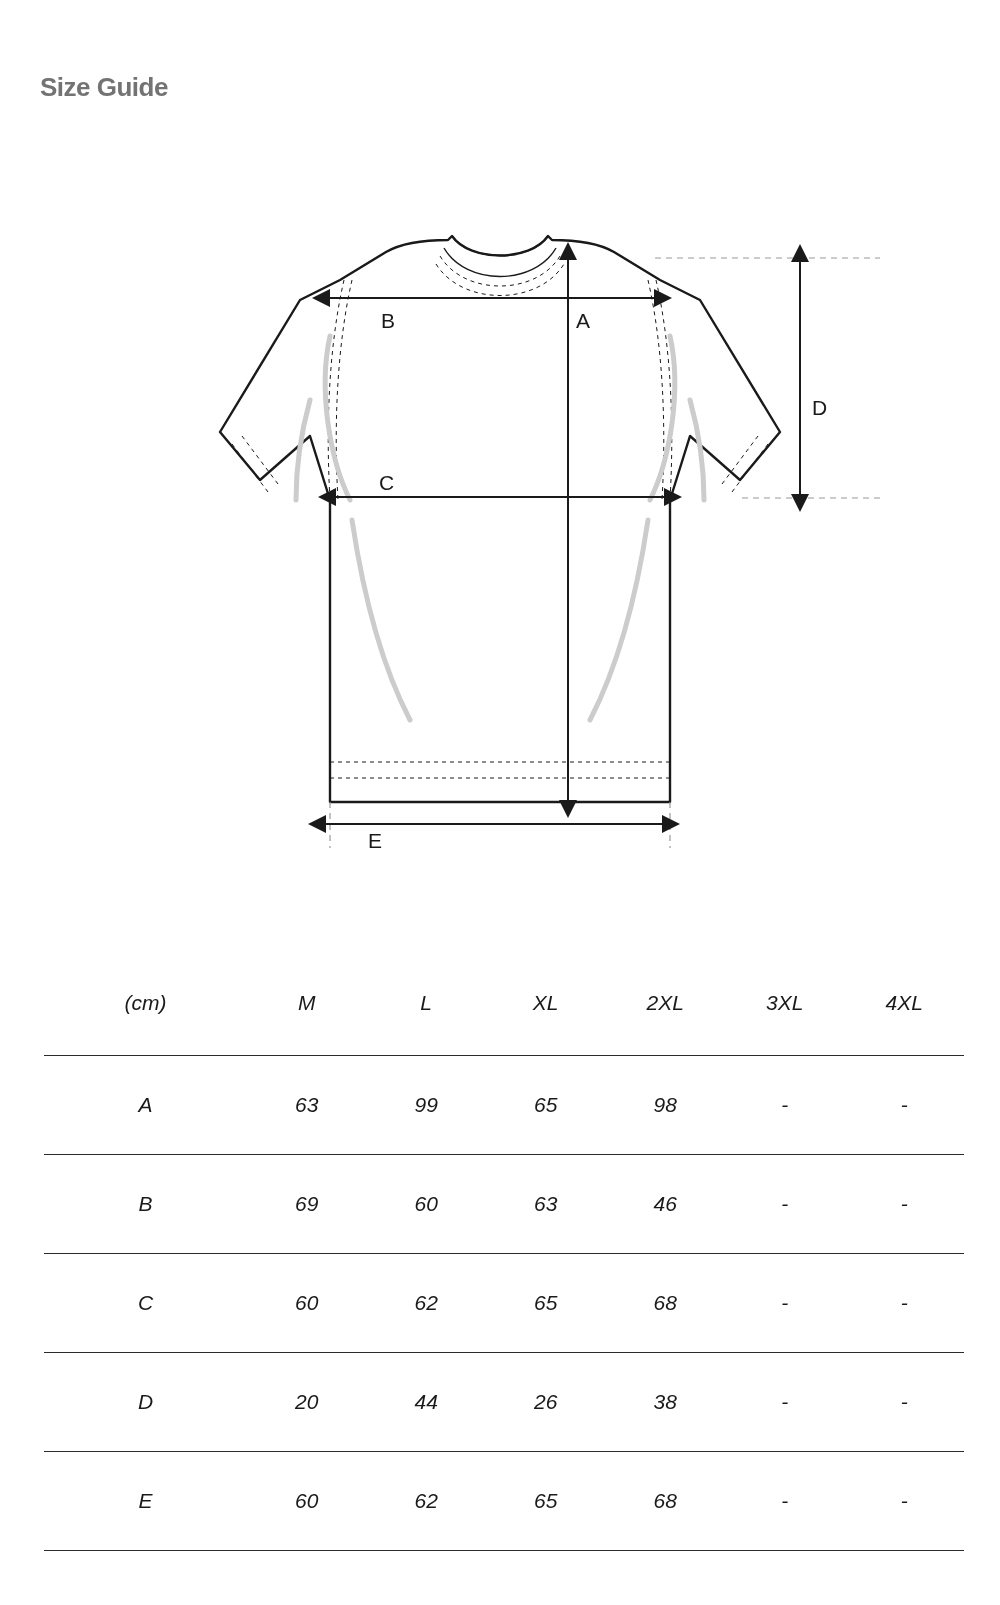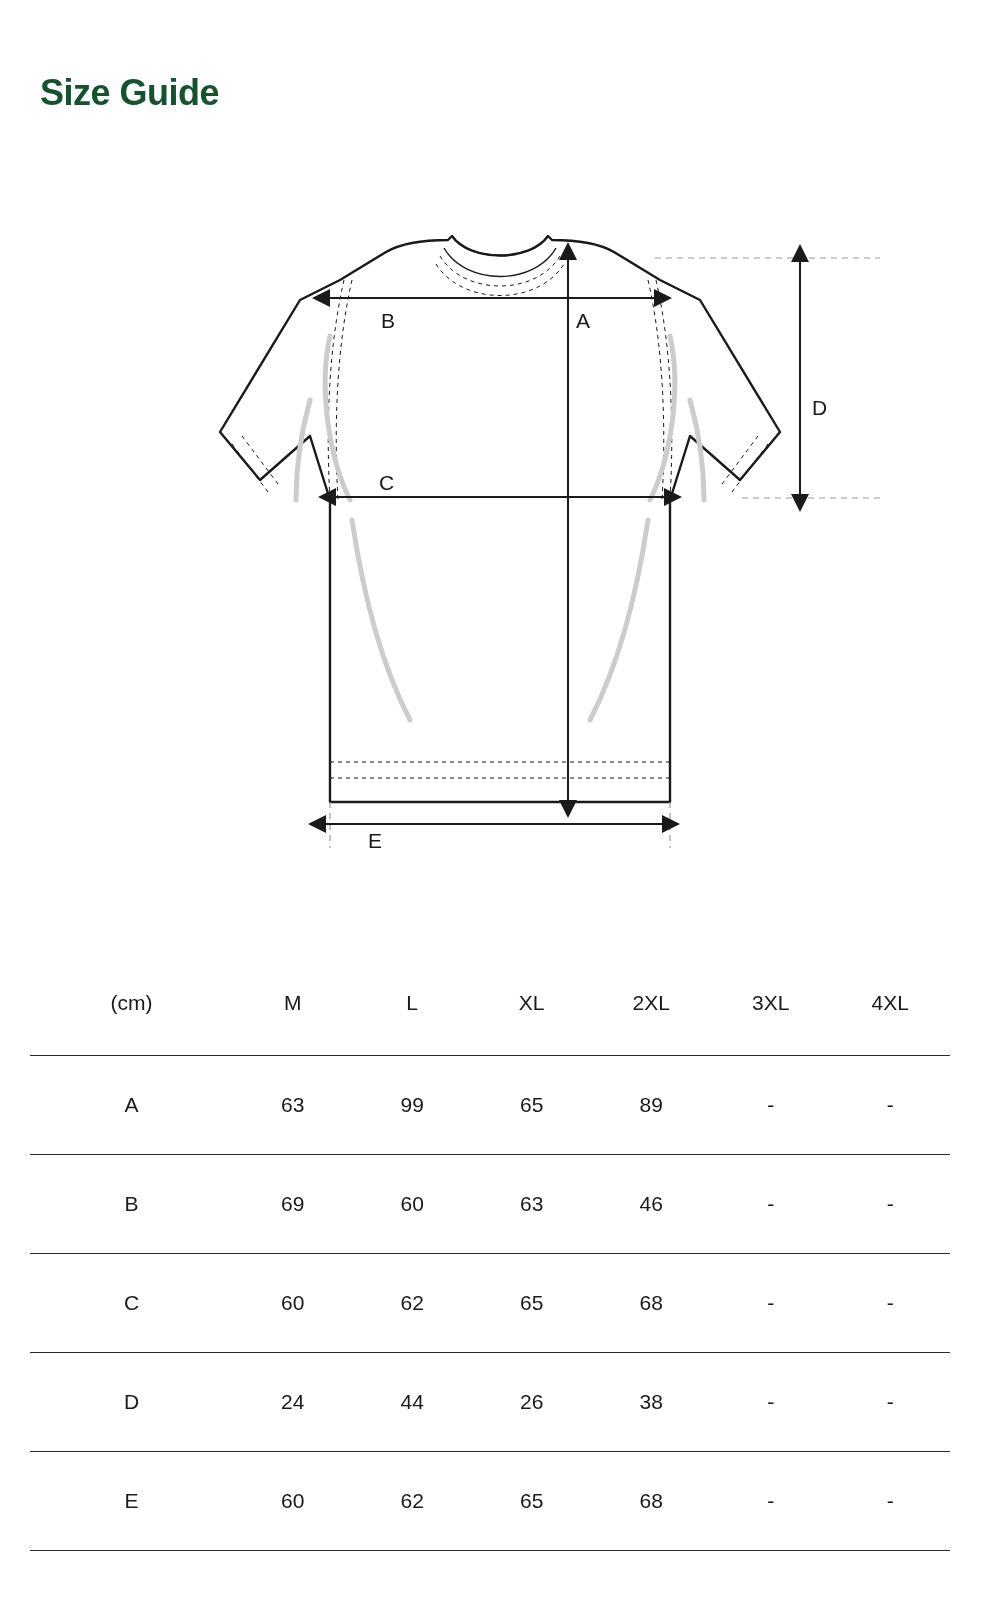--- a/index.html
+++ b/index.html
@@ -16,43 +16,44 @@
     overflow: hidden;
   }
   .page {
     position: absolute;
     inset: 0;
   }
   .page-title {
     position: absolute;
     left: 40px;
     top: 72px;
-    font-size: 36px;
+    font-size: 26px;
     font-weight: 700;
     letter-spacing: -0.5px;
-    color: #14532d;
+    color: #737373;
   }
   .diagram-wrap {
     position: absolute;
     left: 0;
     top: 200px;
     width: 1000px;
     height: 700px;
   }
   .diagram-svg {
     display: block;
   }
   .size-table {
     position: absolute;
-    left: 30px;
+    left: 44px;
     top: 950px;
     width: 920px;
     border-collapse: collapse;
     font-size: 21px;
     color: #1a1a1a;
+    font-style: italic;
   }
   .size-table th,
   .size-table td {
     text-align: center;
     font-weight: 400;
     padding: 0;
     height: 98px;
     vertical-align: middle;
   }
   .size-table thead th {
@@ -175,21 +176,21 @@
         <th class="col-size">3XL</th>
         <th class="col-size">4XL</th>
       </tr>
     </thead>
     <tbody>
       <tr>
         <td>A</td>
         <td>63</td>
         <td>99</td>
         <td>65</td>
-        <td>89</td>
+        <td>98</td>
         <td>-</td>
         <td>-</td>
       </tr>
       <tr>
         <td>B</td>
         <td>69</td>
         <td>60</td>
         <td>63</td>
         <td>46</td>
         <td>-</td>
@@ -199,21 +200,21 @@
         <td>C</td>
         <td>60</td>
         <td>62</td>
         <td>65</td>
         <td>68</td>
         <td>-</td>
         <td>-</td>
       </tr>
       <tr>
         <td>D</td>
-        <td>24</td>
+        <td>20</td>
         <td>44</td>
         <td>26</td>
         <td>38</td>
         <td>-</td>
         <td>-</td>
       </tr>
       <tr>
         <td>E</td>
         <td>60</td>
         <td>62</td>

